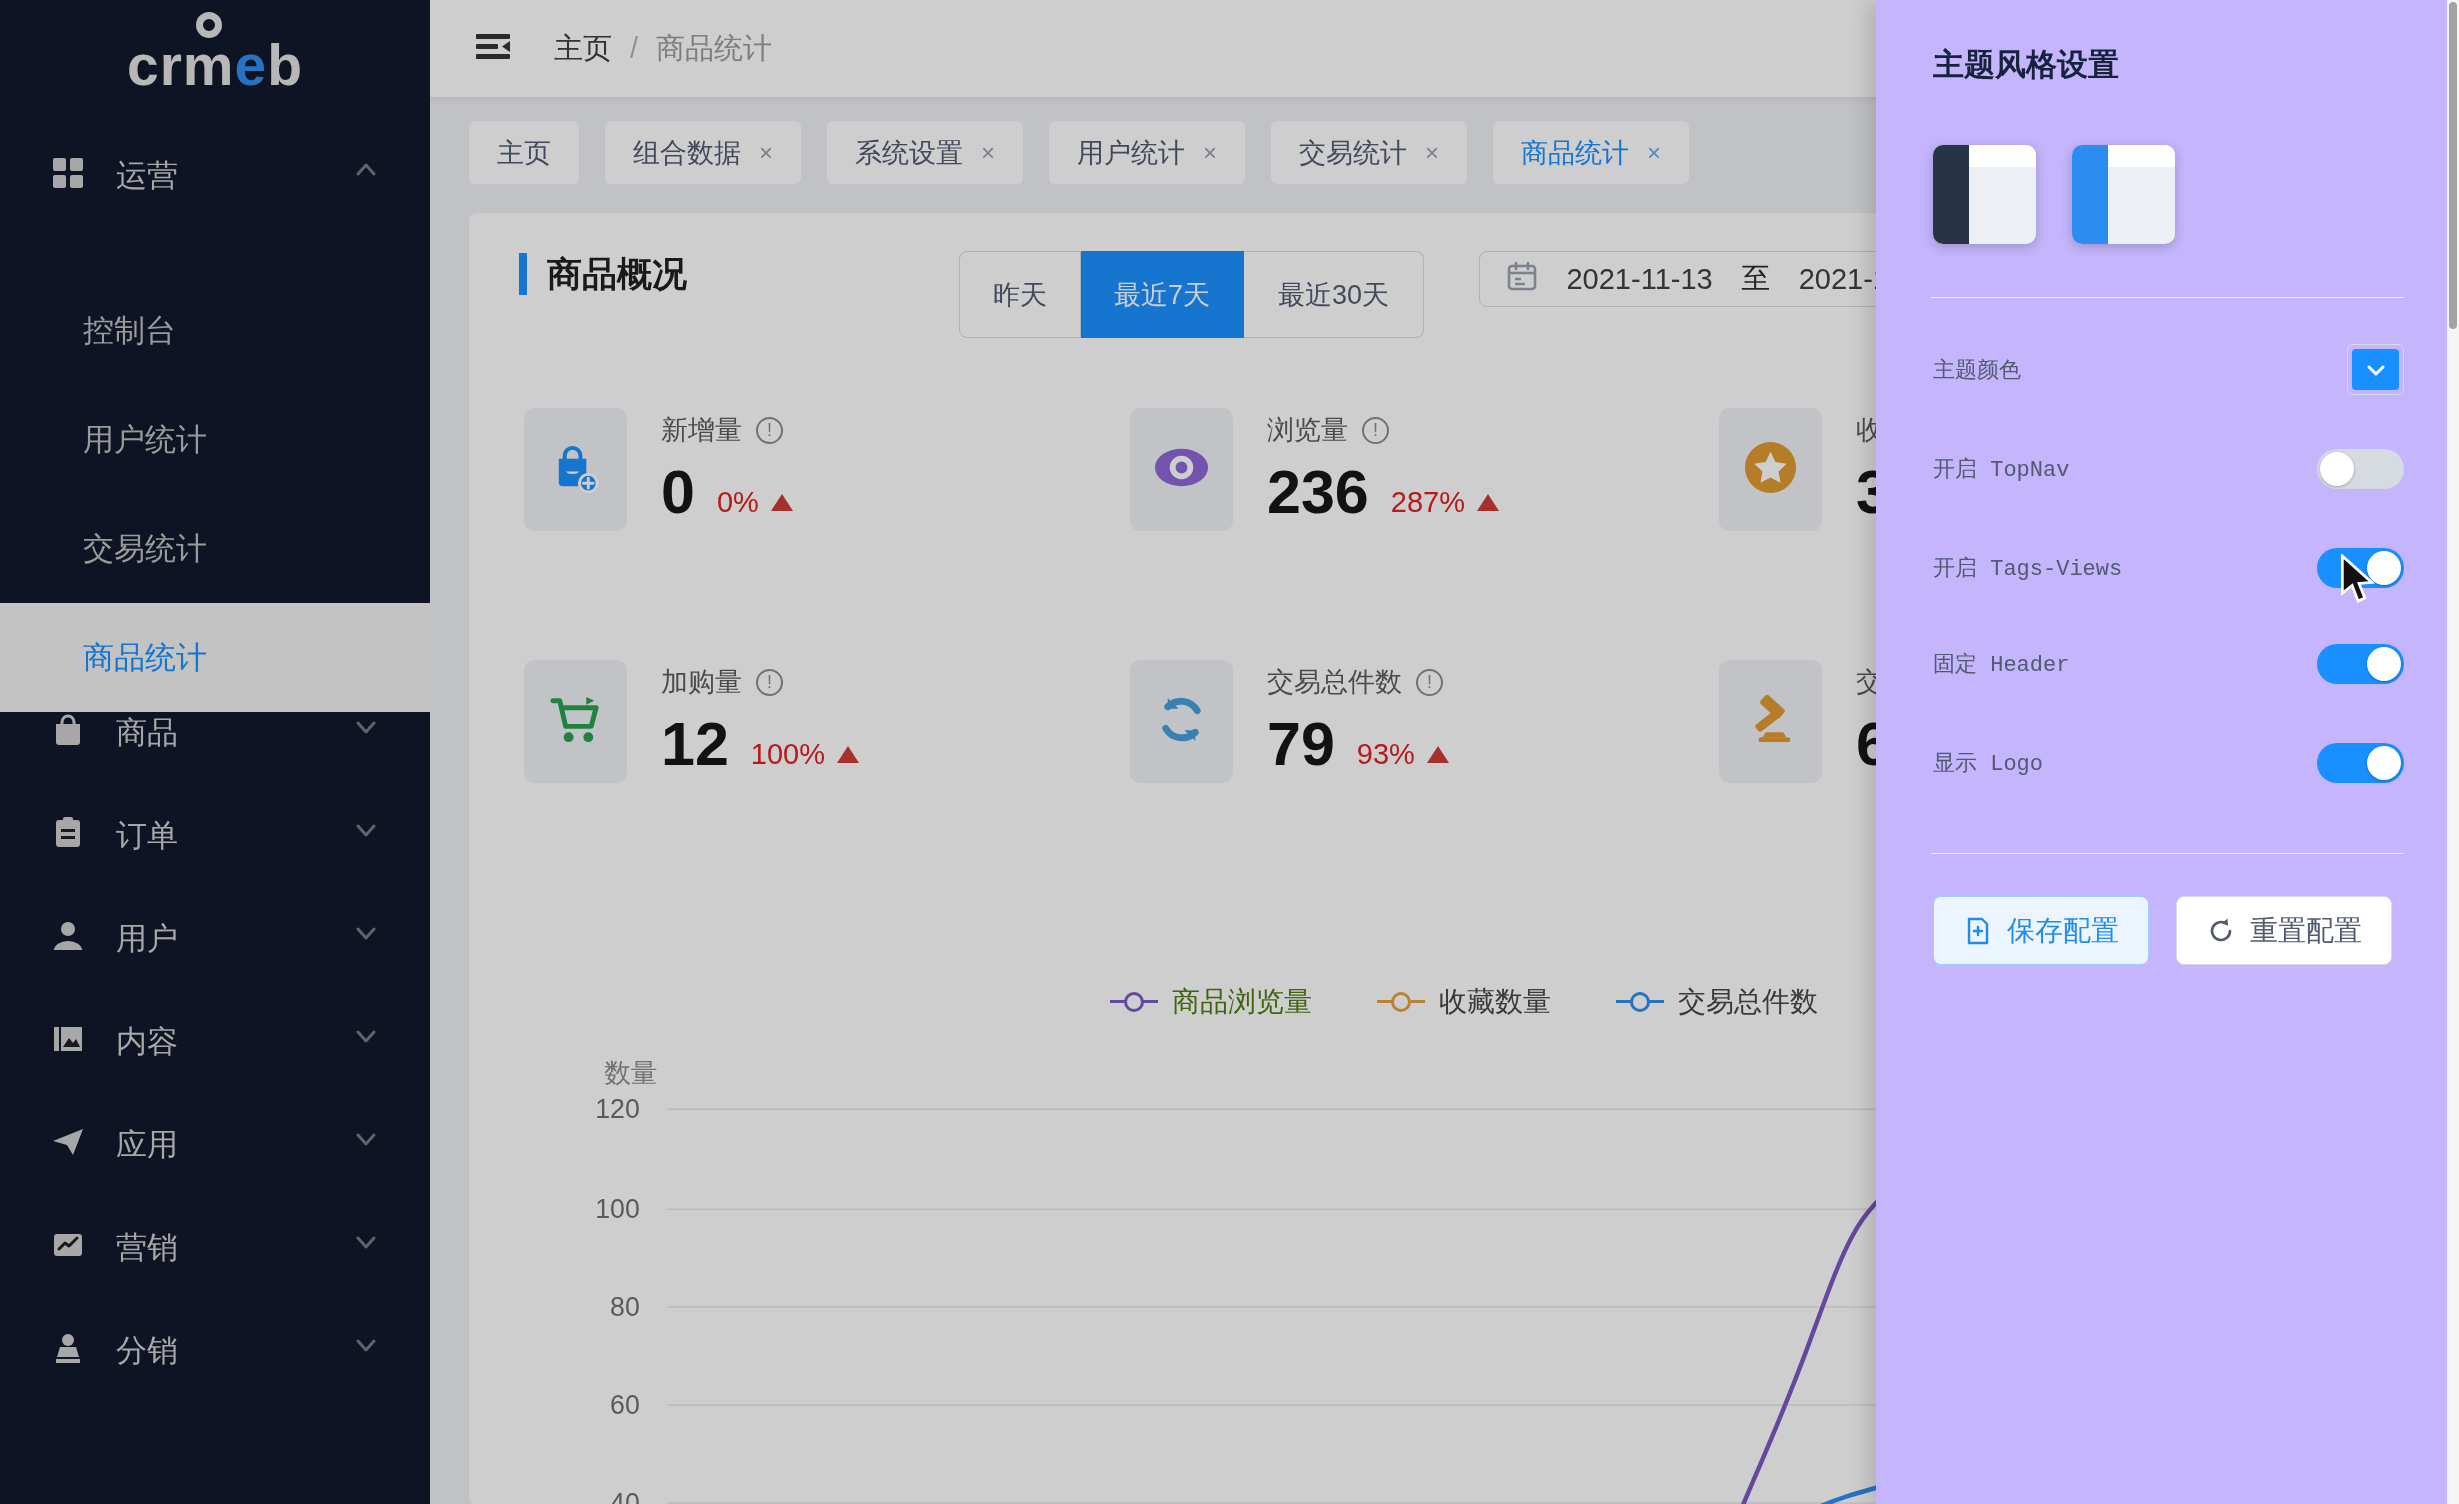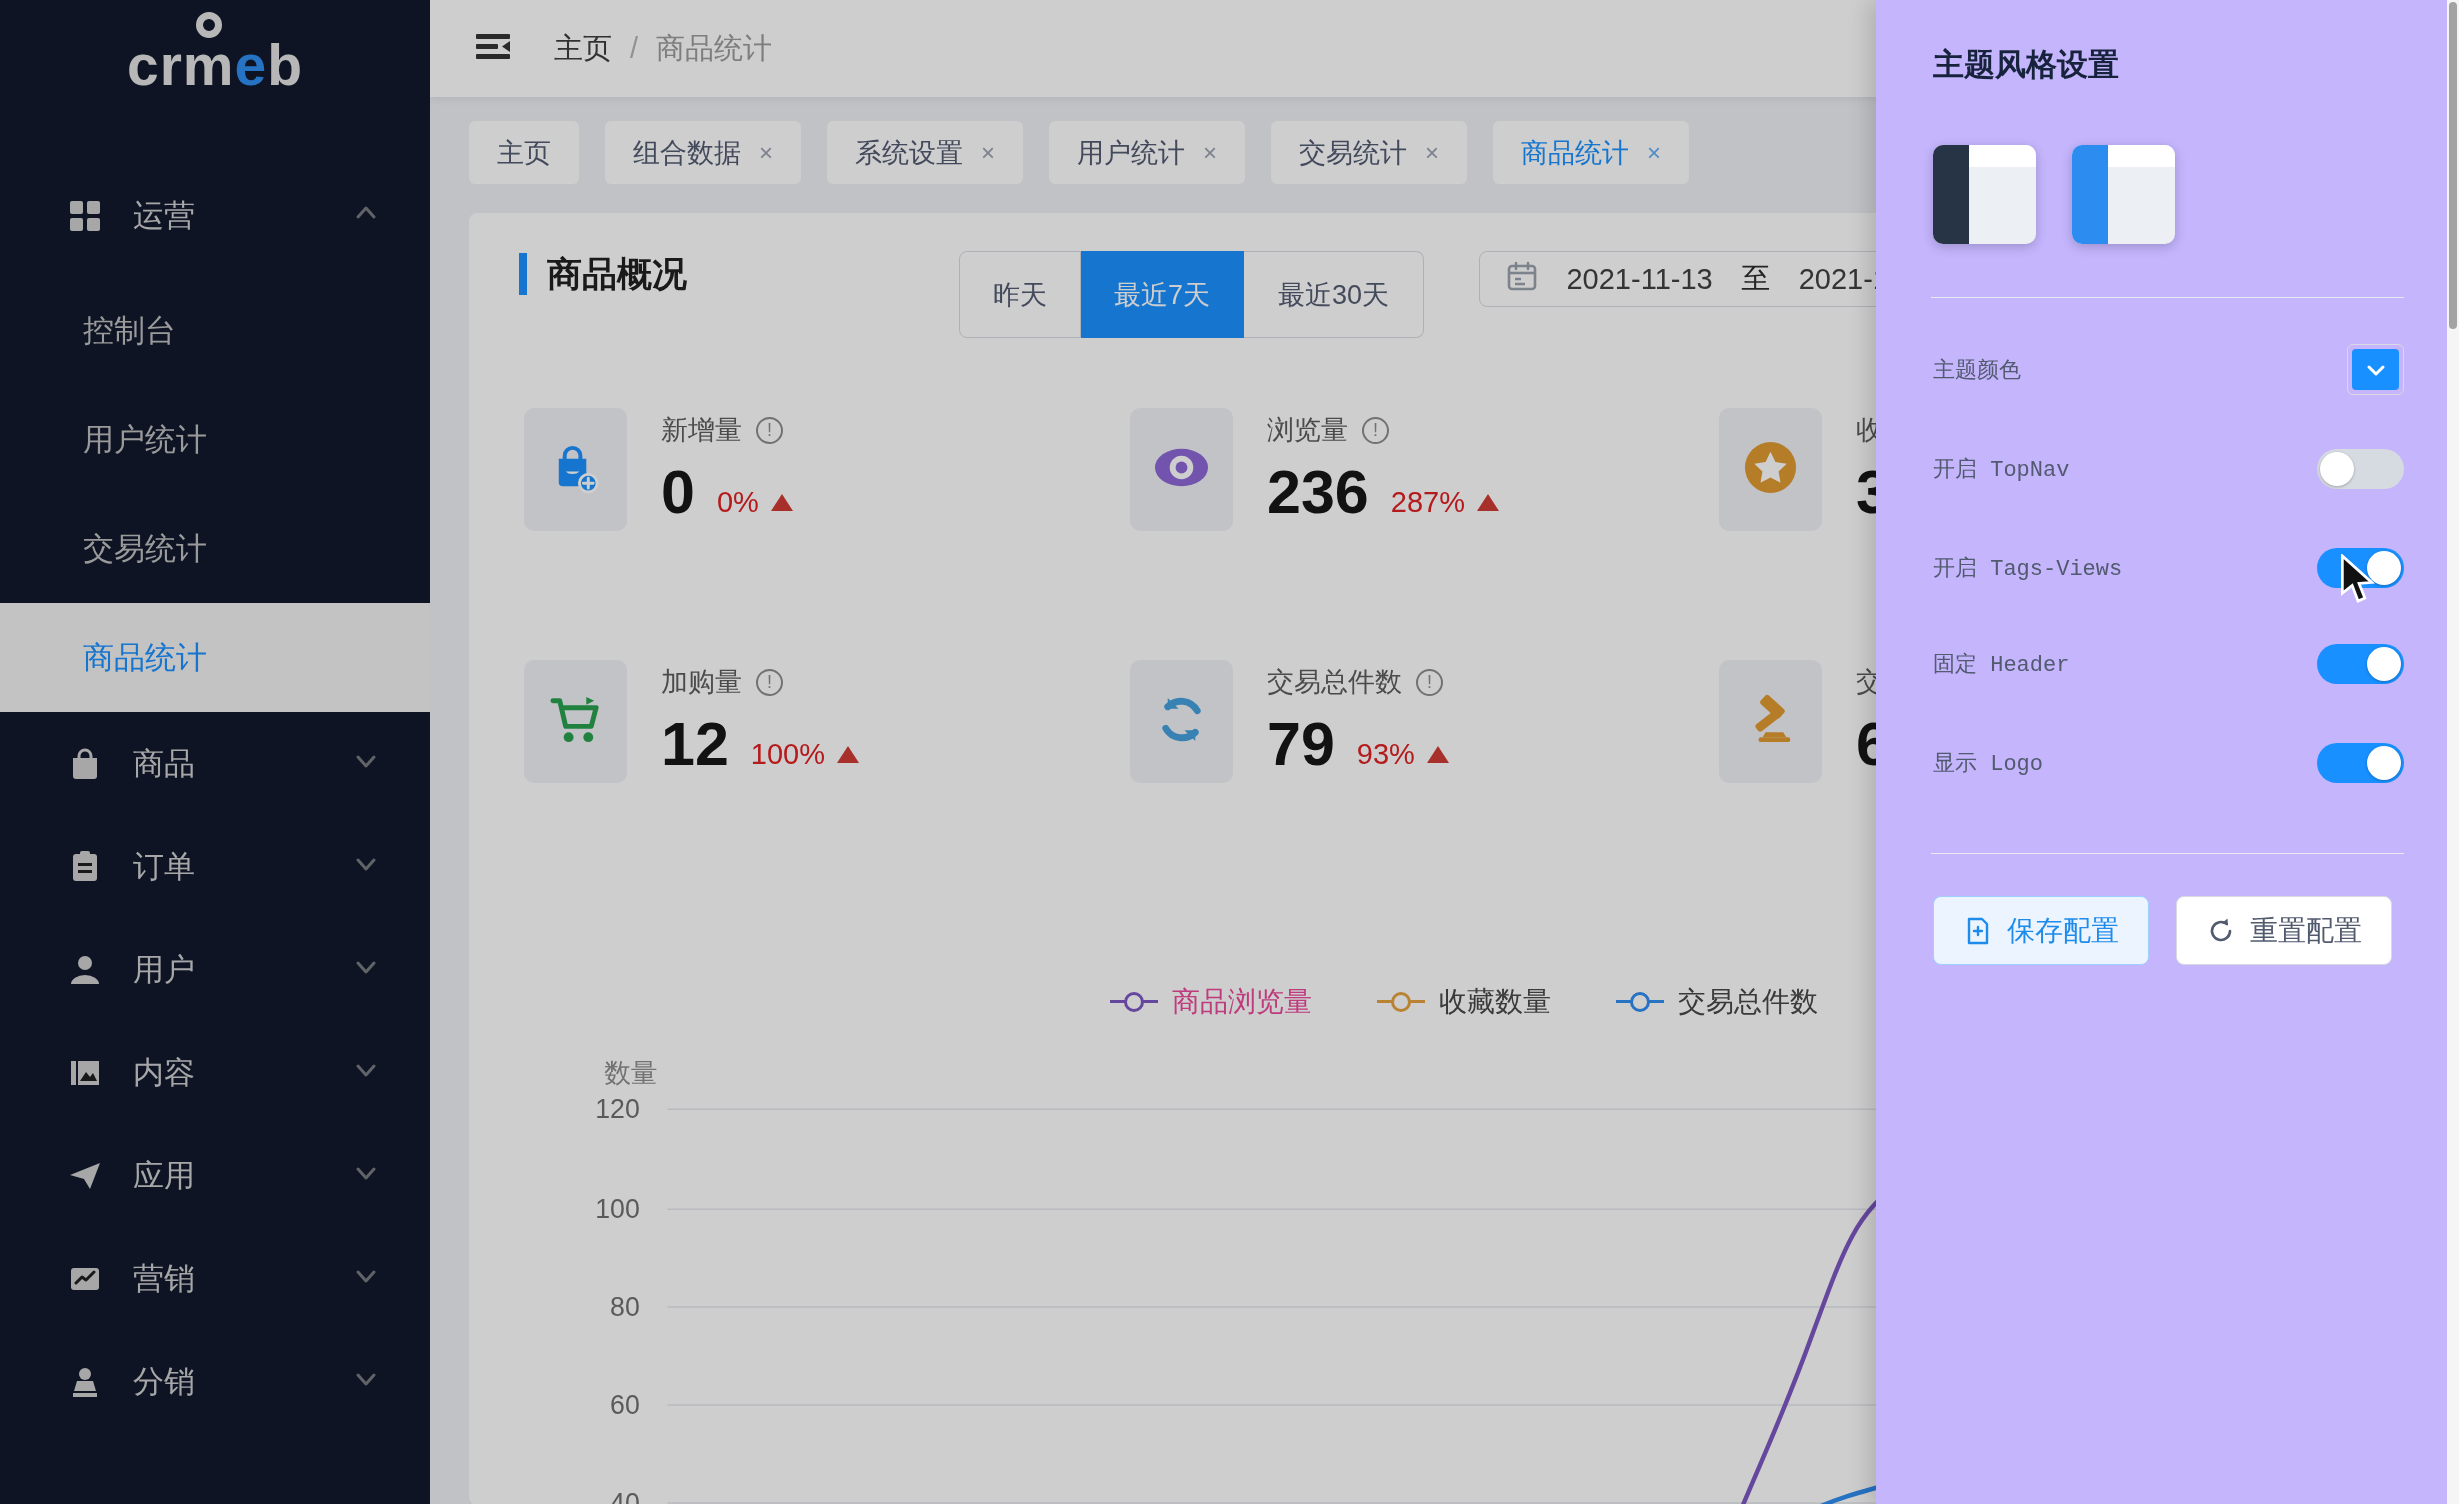--- a/index.html
+++ b/index.html
@@ -6,21 +6,21 @@
   body{width:2459px;height:1505px;position:relative;overflow:hidden;background:#eef0f4;
        font-family:"Liberation Sans","DejaVu Sans",sans-serif;-webkit-font-smoothing:antialiased;}
   
   .sidebar{position:absolute;left:0;top:0;width:430px;height:1505px;background:#0f172a;z-index:10;}
   .logo{height:129px;display:flex;align-items:center;justify-content:center;font-size:57px;font-weight:bold;color:#e3e3e3;letter-spacing:1px;}
   .logo .m{position:relative;}
   .logo .m::before{content:'';position:absolute;left:50%;top:-20px;transform:translateX(-50%);
        width:12px;height:12px;border:7px solid #e3e3e3;border-radius:50%;}
   .logo .e{color:#2d8cf0;}
   .menu{padding-top:26px;}
-  .group{height:103px;display:flex;align-items:center;padding:0 51px 0 50px;color:#cfcfcf;font-size:31px;gap:30px;cursor:pointer;margin-left:17px;}
+  .group{height:103px;display:flex;padding:0 51px 0 50px;color:#cfcfcf;font-size:31px;gap:30px;cursor:pointer;}
   .group.big{height:121px;}
   .gico{width:36px;height:36px;flex:0 0 36px;display:flex;align-items:center;justify-content:center;}
   .chev{margin-left:auto;opacity:.75;}
   .sub{height:109px;display:flex;align-items:center;padding-left:83px;color:#bfbfbf;font-size:31px;cursor:pointer;}
   .sub.active{background:#f2f2f2;color:#1890ff;}
   
   .hdr{position:absolute;left:430px;top:0;right:0;height:97px;background:#ffffff;display:flex;align-items:center;
        padding:0 42px;gap:40px;box-shadow:0 2px 8px rgba(0,0,0,.07);z-index:5;}
   .crumbs{display:flex;align-items:center;gap:18px;font-size:29px;}
   .crumb-a{color:#3c3c3c;cursor:pointer;}
@@ -399,21 +399,21 @@
           <div class="ctit">
             <span>交</span>
           </div>
           <div class="cval">
             <span>6</span>
           </div>
         </div>
       </div>
     </div>
   <div class="legend" id="legend">
-      <span class="litem" style="color:#ec4899">
+      <span class="litem" style="color:#4d7c0f">
         <span class="lmark" style="color:#7e57c2">
           <span class="ln" style="background:#7e57c2"></span>
           <span class="ci"></span>
         </span>
         <span>商品浏览量</span>
       </span>
       <span class="litem" style="color:#464646">
         <span class="lmark" style="color:#e6a23c">
           <span class="ln" style="background:#e6a23c"></span>
           <span class="ci"></span>

